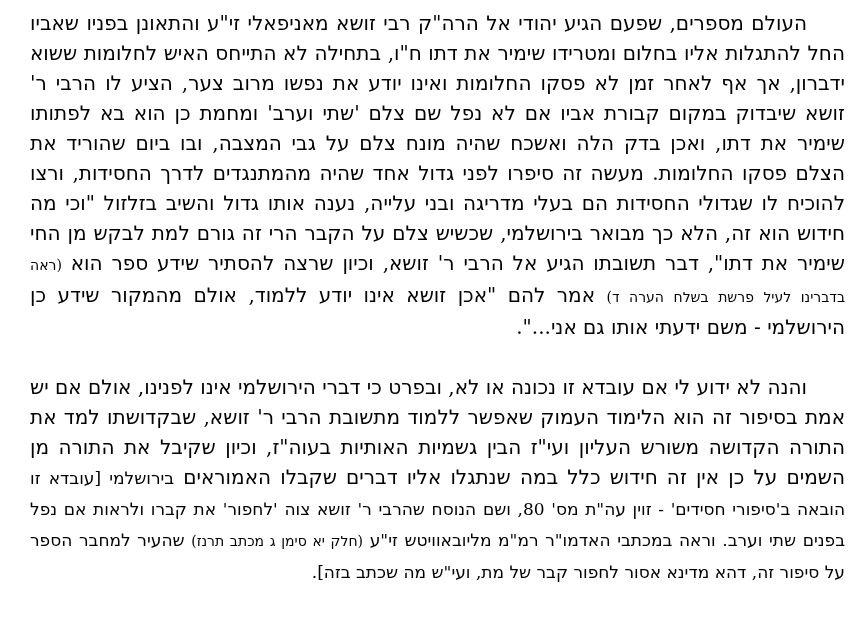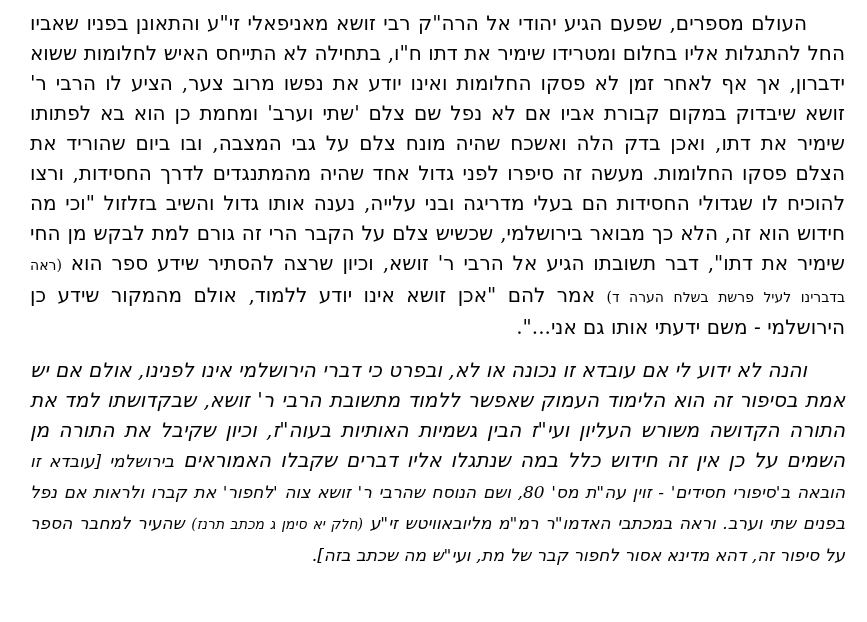--- a/index.html
+++ b/index.html
@@ -21,22 +21,21 @@
     font-size: 20px;
     line-height: 30px;
     text-align: justify;
     overflow: hidden;
   }
   .para {
     margin: 0;
     text-indent: 38px; 
   }
   .para + .para {
-    margin-top: 13px;
-    font-style: italic;
+    margin-top: 30px;
   }
   .seg-normal {
     font-size: 20px;
   }
   .seg-note {
     font-size: 17px;
   }
   .seg-paren {
     font-size: 14px;
   }

